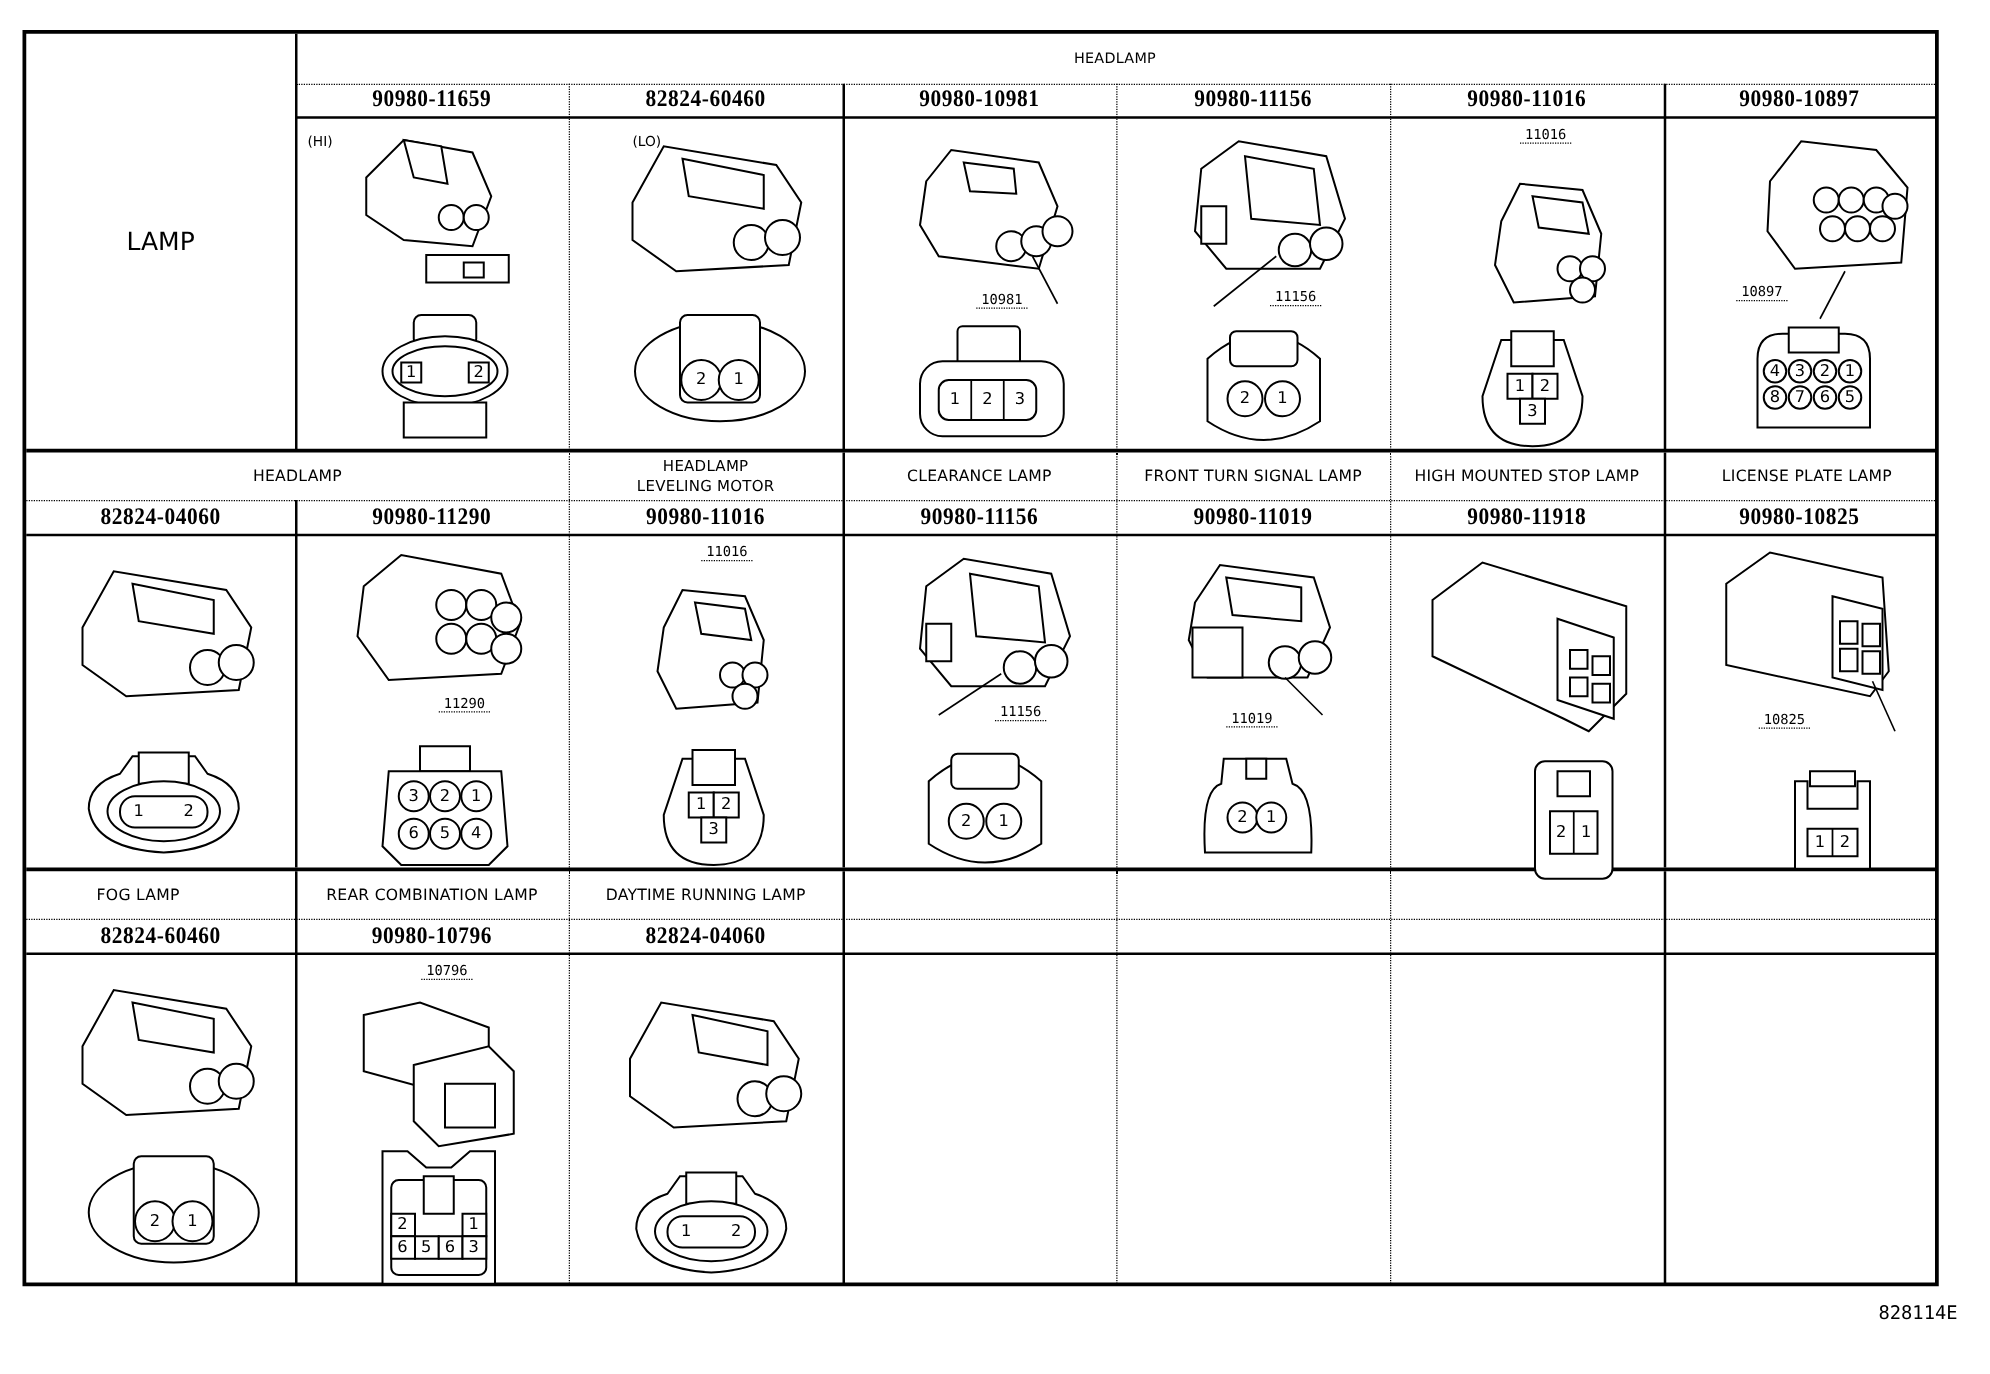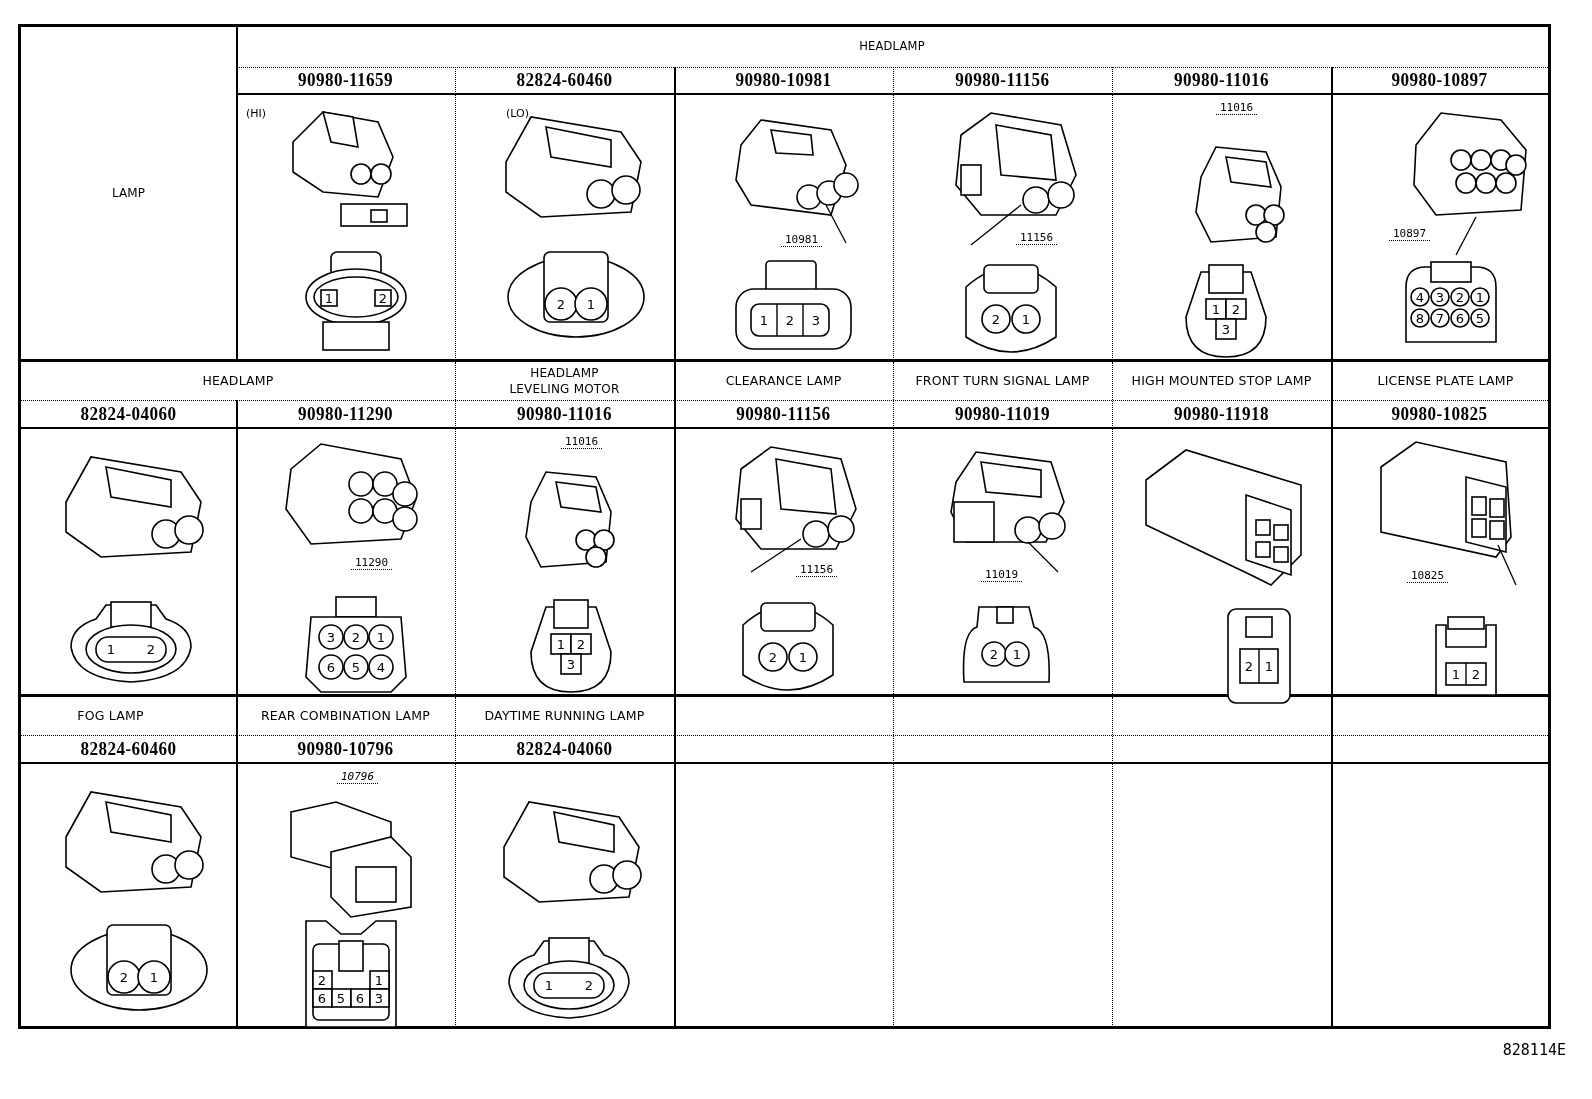--- a/index.html
+++ b/index.html
@@ -6,21 +6,21 @@
   body{width:1592px;height:1099px;position:relative;font-family:"DejaVu Sans","Liberation Sans",sans-serif;color:#000;overflow:hidden;}
   #sheet{position:absolute;left:18px;top:24px;width:1533px;height:1005px;border:3px solid #000;box-sizing:border-box;}
   .cell{position:absolute;box-sizing:border-box;}
   .vline{position:absolute;width:0;border-left:1px dotted #000;}
   .vline.solid{border-left:2px solid #000;}
   .hline{position:absolute;height:0;border-top:1px dotted #000;}
   .hline.solid{border-top:3px solid #000;}
   .hline.mid{border-top:2px solid #000;}
   .lbl{display:flex;align-items:center;justify-content:center;text-align:center;font-size:12.5px;letter-spacing:0.2px;line-height:1.35;}
   .pn{display:flex;align-items:center;justify-content:center;font-family:"Liberation Serif","DejaVu Serif",serif;font-weight:bold;font-size:19px;letter-spacing:0.5px;transform:scaleX(0.9);}
-  .lamp{display:flex;align-items:center;justify-content:center;font-size:12px;}
+  .lamp{display:flex;align-items:center;justify-content:center;font-size:20px;}
   .tag{position:absolute;font-size:11px;}
   .callout{position:absolute;font-size:11px;font-family:"DejaVu Sans Mono","Liberation Mono",monospace;border-bottom:1px dotted #000;padding:0 4px;}
   svg{position:absolute;overflow:visible;}
   svg .s{fill:#fff;stroke:#000;stroke-width:1.6;}
   svg .t{font-family:"DejaVu Sans",sans-serif;font-size:13px;text-anchor:middle;dominant-baseline:central;}
   #docid{position:absolute;right:26px;top:1041px;font-family:"DejaVu Sans Mono","Liberation Mono",monospace;font-size:15px;}
 </style>
 </head>
 <body>
 
@@ -337,21 +337,21 @@
   </svg>
 
   <div class="cell lbl" style="left:0;top:670px;width:179px;height:38px;">FOG LAMP</div>
   <div class="cell lbl" style="left:434px;top:670px;width:219px;height:38px;">DAYTIME RUNNING LAMP</div>
   <div class="cell lbl" style="left:215px;top:670px;width:219px;height:38px;">REAR COMBINATION LAMP</div>
 
   <div class="cell pn" style="left:0;top:709px;width:215px;height:26px;">82824-60460</div>
   <div class="cell pn" style="left:215px;top:709px;width:219px;height:26px;">90980-10796</div>
   <div class="cell pn" style="left:434px;top:709px;width:219px;height:26px;">82824-04060</div>
 
-  <span class="callout" style="left:316px;top:743px;font-style:italic;">10796</span>
+  <span class="callout" style="left:316px;top:743px;">10796</span>
 
   <svg style="left:40px;top:750px;" width="150" height="130">
     <path class="s" d="M5,60 L30,15 L120,30 L140,60 L130,110 L40,115 L5,90 Z"></path>
     <path class="s" d="M45,25 L110,38 L110,65 L50,55 Z"></path>
     <circle class="s" cx="105" cy="92" r="14"></circle>
       <circle class="s" cx="128" cy="88" r="14"></circle>
   </svg>
   <svg style="left:265px;top:770px;" width="135" height="120">
     <path class="s" d="M5,15 L50,5 L105,25 L105,60 L60,75 L5,60 Z"></path>
     <path class="s" d="M45,55 L105,40 L125,60 L125,110 L65,120 L45,100 Z"></path>

